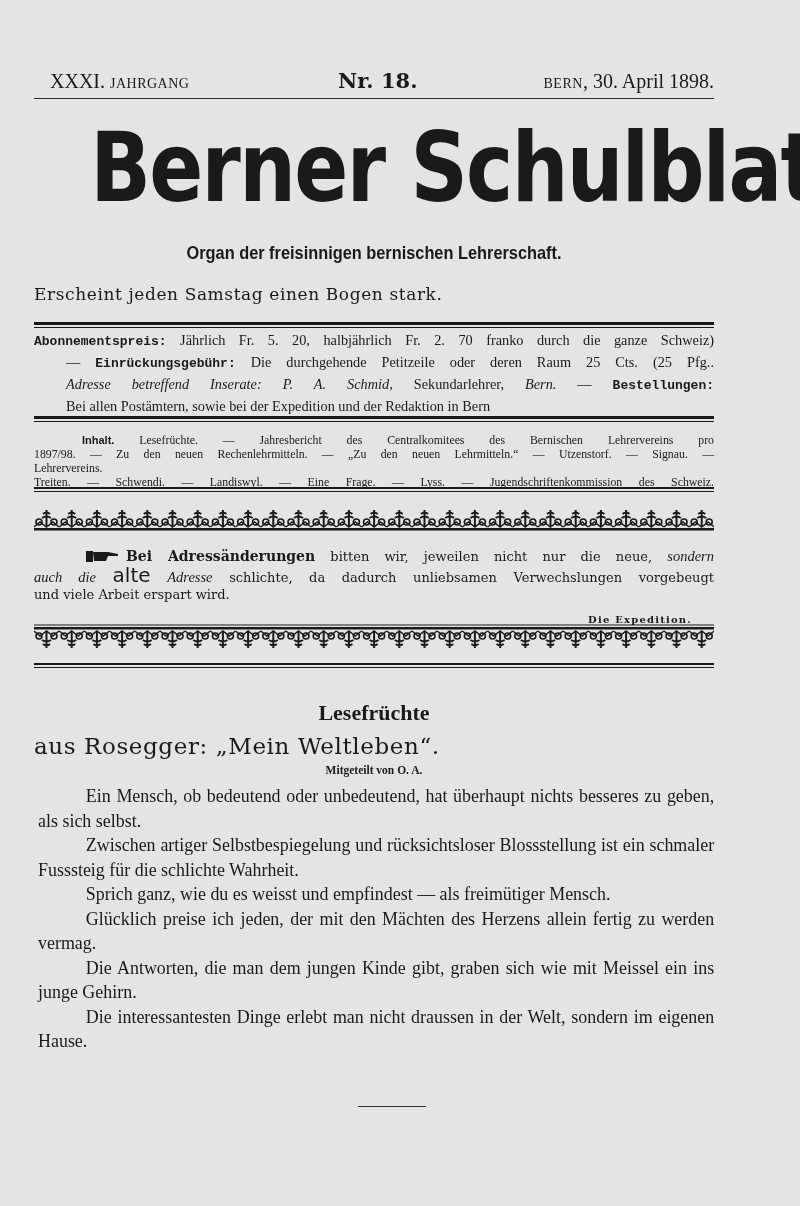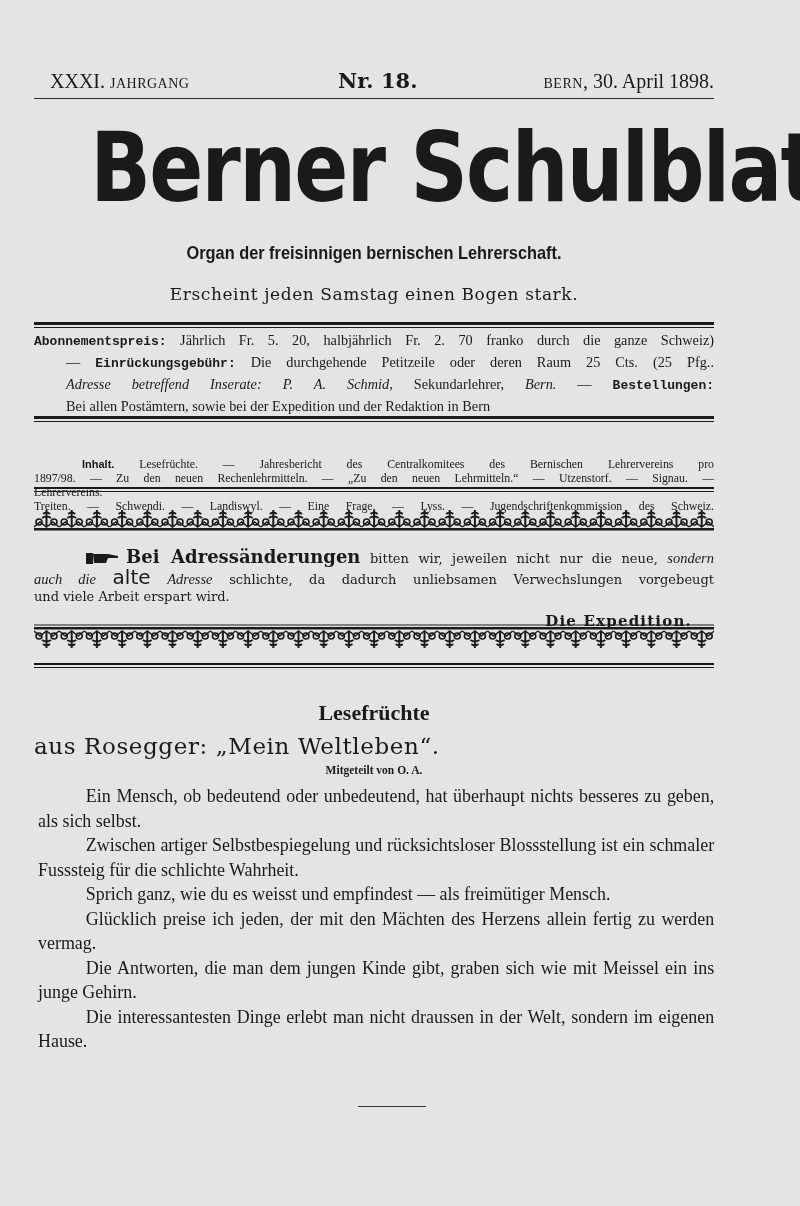--- a/index.html
+++ b/index.html
@@ -58,21 +58,21 @@
       transform: scaleX(0.83);
       transform-origin: center;
       white-space: nowrap;
     }
     .subtitle {
       position: absolute; top: 242px; left: 0; width: 680px; text-align: center;
       font-family: "Liberation Sans", sans-serif; font-weight: bold; font-size: 19px;
       transform: scaleX(0.86);
     }
     .subtitle2 {
-      position: absolute; top: 284px; left: 0; width: 680px; text-align: center;
+      position: absolute; top: 284px; left: 0; width: 680px; text-align: left;
       font-family: "DejaVu Serif", serif; font-size: 17px; letter-spacing: 0.6px;
     }
 
     
     .dbl {
       position: absolute; left: 0; width: 680px; height: 6px;
       border-top: 3px solid #1a1a1a; border-bottom: 1px solid #1a1a1a;
       box-sizing: border-box;
     }
     .dbl.thin {
@@ -88,45 +88,44 @@
     .info .line { white-space: nowrap; text-align: justify; text-align-last: justify; display: block; }
     .info .lbl { font-family: Liberation Mono, monospace; font-weight: bold; font-size: 13px; }
     .info i { font-style: italic; }
     .info .indent { padding-left: 32px; }
 
     
     .contents {
       position: absolute; top: 433px; left: 0; width: 680px;
       font-size: 11.8px; line-height: 14px;
       font-family: "Liberation Serif", serif;
-      margin-top: 24px;
     }
     .contents .line { display: block; text-align: justify; text-align-last: justify; white-space: nowrap; }
     .contents .line.last { text-align-last: left; }
     .contents .lbl { font-family: "Liberation Sans", sans-serif; font-weight: bold; font-size: 11px; }
 
     
     .ornament {
       position: absolute; left: 0; width: 680px; height: 24px; overflow: hidden;
     }
 
     
     .notice {
       position: absolute; top: 548px; left: 0; width: 680px;
       font-size: 14.3px; line-height: 17px;
       font-family: "DejaVu Serif", serif;
     }
     .notice .line { display: block; white-space: nowrap; text-align: justify; text-align-last: justify; font-size: 13px; }
     .notice .line.last { text-align-last: left; }
-    .notice .b { font-weight: bold; font-size: 18px; }
+    .notice .b { font-weight: bold; font-size: 14px; }
     .notice i { font-style: italic; font-family: "Liberation Serif", serif; font-size: 14.5px; }
     .notice .alte { font-family: "DejaVu Sans", sans-serif; font-weight: normal; font-size: 20px; }
     .notice .sig {
       display: block; text-align: right; margin-top: 8px;
-      font-weight: bold; font-size: 15px; letter-spacing: 1.2px; padding-right: 22px;
+      font-weight: bold; font-size: 10px; letter-spacing: 1.2px; padding-right: 22px;
     }
     .hand { display: inline-block; vertical-align: -2px; margin-right: 6px; }
 
     
     .art-title {
       position: absolute; top: 700px; left: 0; width: 680px; text-align: center;
       font-family: "Liberation Serif", serif; font-weight: bold; font-size: 22px;
     }
     .art-sub {
       position: absolute; top: 733px; left: 0; width: 680px; text-align: left;

